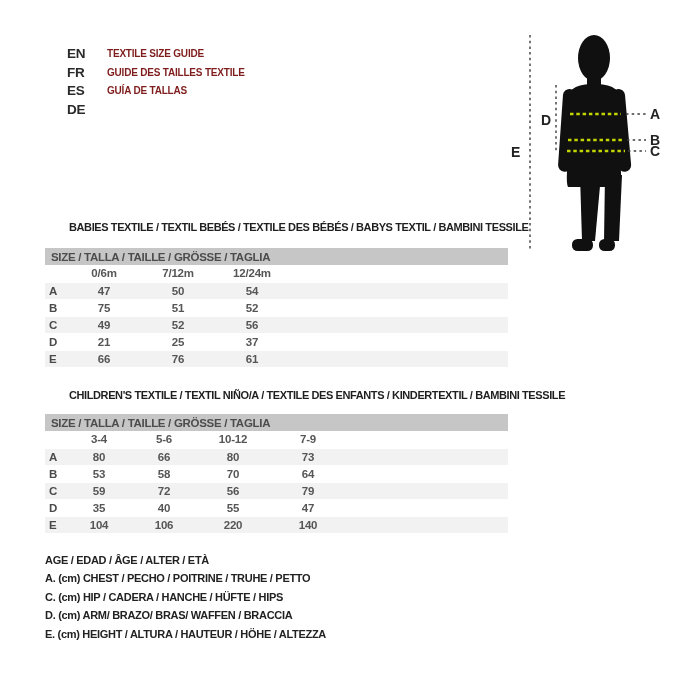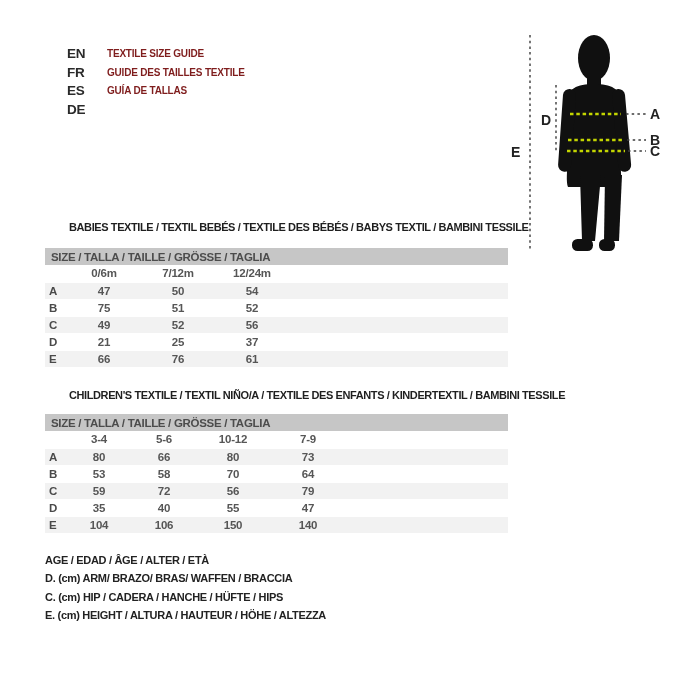--- a/index.html
+++ b/index.html
@@ -197,27 +197,28 @@
       <td>35</td>
       <td>40</td>
       <td>55</td>
       <td>47</td>
       <td></td>
     </tr>
     <tr class="data-row alt">
       <td>E</td>
       <td>104</td>
       <td>106</td>
-      <td>150</td>
+      <td>220</td>
       <td>140</td>
       <td></td>
     </tr>
   </tbody>
     </table>
 
   <div class="legend">
     <div>AGE / EDAD / ÂGE / ALTER / ETÀ</div>
+    <div>A. (cm) CHEST / PECHO / POITRINE / TRUHE / PETTO</div>
+    <div>C. (cm) HIP / CADERA / HANCHE / HÜFTE / HIPS</div>
     <div>D. (cm) ARM/ BRAZO/ BRAS/ WAFFEN / BRACCIA</div>
-    <div>C. (cm) HIP / CADERA / HANCHE / HÜFTE / HIPS</div>
     <div>E. (cm) HEIGHT / ALTURA / HAUTEUR / HÖHE / ALTEZZA</div>
   </div>
 
 </div>
 
 </body></html>

